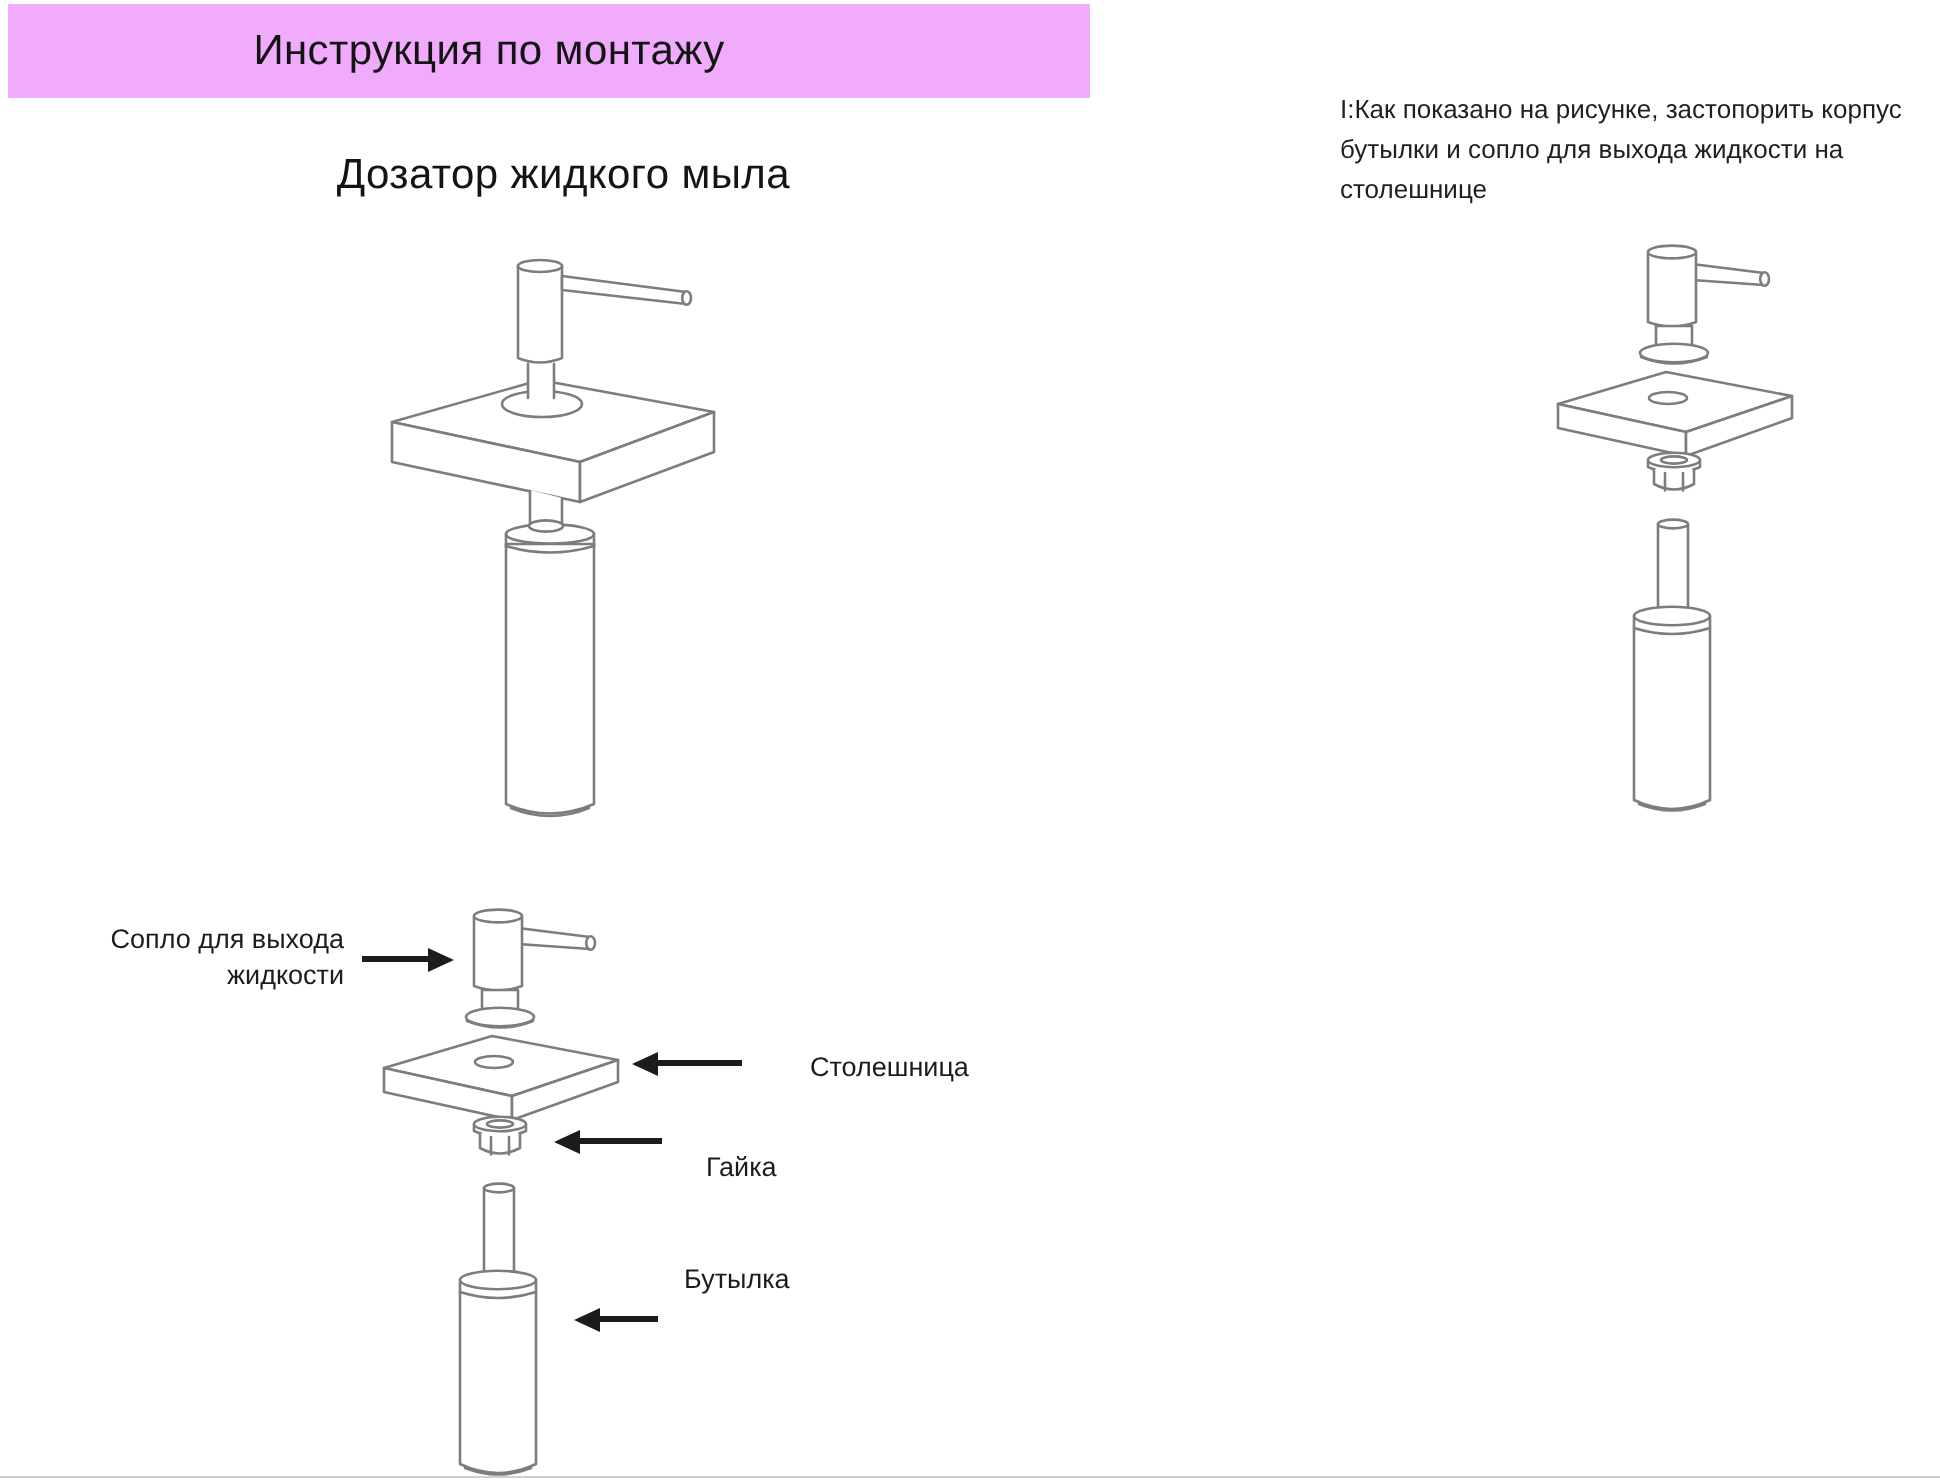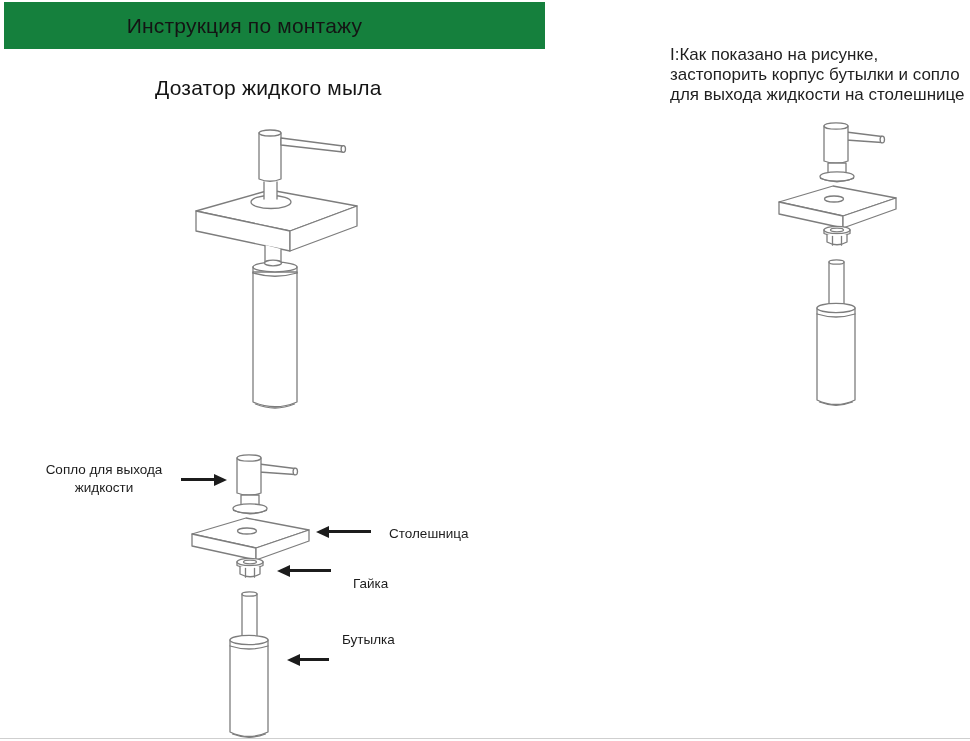--- a/index.html
+++ b/index.html
@@ -2,39 +2,39 @@
 <html><head>
 <meta charset="utf-8">
 <style>
   html,body{margin:0;padding:0;background:#fff;}
   .page{
     position:relative;width:970px;height:741px;background:#ffffff;overflow:hidden;
     font-family:"Liberation Sans",sans-serif;color:#1a1a1a;
   }
   .header-bar{
     position:absolute;left:4px;top:2px;width:541px;height:47px;
-    background:#15803d;display:flex;align-items:center;justify-content:center;
+    background:#f0abfc;display:flex;align-items:center;justify-content:center;
   }
   .header-bar h1{
     margin:0;font-size:21px;font-weight:400;letter-spacing:.2px;color:#141414;
     transform:translateX(-30px);
   }
   .product-title{
     position:absolute;left:155px;top:76px;width:240px;margin:0;
-    font-size:21px;font-weight:400;letter-spacing:.2px;color:#141414;text-align:left;
+    font-size:21px;font-weight:400;letter-spacing:.2px;color:#141414;text-align:right;
   }
   .instruction{
     position:absolute;left:670px;top:45px;width:300px;margin:0;
-    font-size:17px;line-height:20px;color:#1f1f1f;
+    font-size:13px;line-height:20px;color:#1f1f1f;
   }
   .diagram{position:absolute;}
   .part-label{
     position:absolute;font-size:13.5px;line-height:18px;color:#1c1c1c;white-space:nowrap;
   }
-  .part-label.center{text-align:center;white-space:normal;}
+  .part-label.center{text-align:right;white-space:normal;}
   .arr{position:absolute;height:3px;background:#1c1c1c;}
   .arr.right::after{
     content:"";position:absolute;right:-12px;top:50%;transform:translateY(-50%);
     width:0;height:0;border-top:6px solid transparent;border-bottom:6px solid transparent;
     border-left:13px solid #1c1c1c;
   }
   .arr.left::before{
     content:"";position:absolute;left:-12px;top:50%;transform:translateY(-50%);
     width:0;height:0;border-top:6px solid transparent;border-bottom:6px solid transparent;
     border-right:13px solid #1c1c1c;
@@ -121,21 +121,21 @@
     <use href="#exploded-dispenser"></use>
   </svg>
 
   <svg class="diagram" style="left:777px;top:118px;" width="122" height="292" viewBox="0 0 122 292">
     <use href="#exploded-dispenser"></use>
   </svg>
 
   <div class="part-label center" style="left:36px;top:461px;width:136px;">Сопло для выхода жидкости</div>
   <div class="arr right" style="left:181px;top:478px;width:34px;"></div>
 
-  <div class="part-label" style="left:389px;top:525px;">Столешница</div>
+  <div class="part-label" style="left:405px;top:525px;">Столешница</div>
   <div class="arr left" style="left:328px;top:530px;width:43px;"></div>
 
   <div class="part-label" style="left:353px;top:575px;">Гайка</div>
   <div class="arr left" style="left:289px;top:569px;width:42px;"></div>
 
   <div class="part-label" style="left:342px;top:631px;">Бутылка</div>
   <div class="arr left" style="left:299px;top:658px;width:30px;"></div>
 
   <div class="bottom-rule"></div>
 </div>

